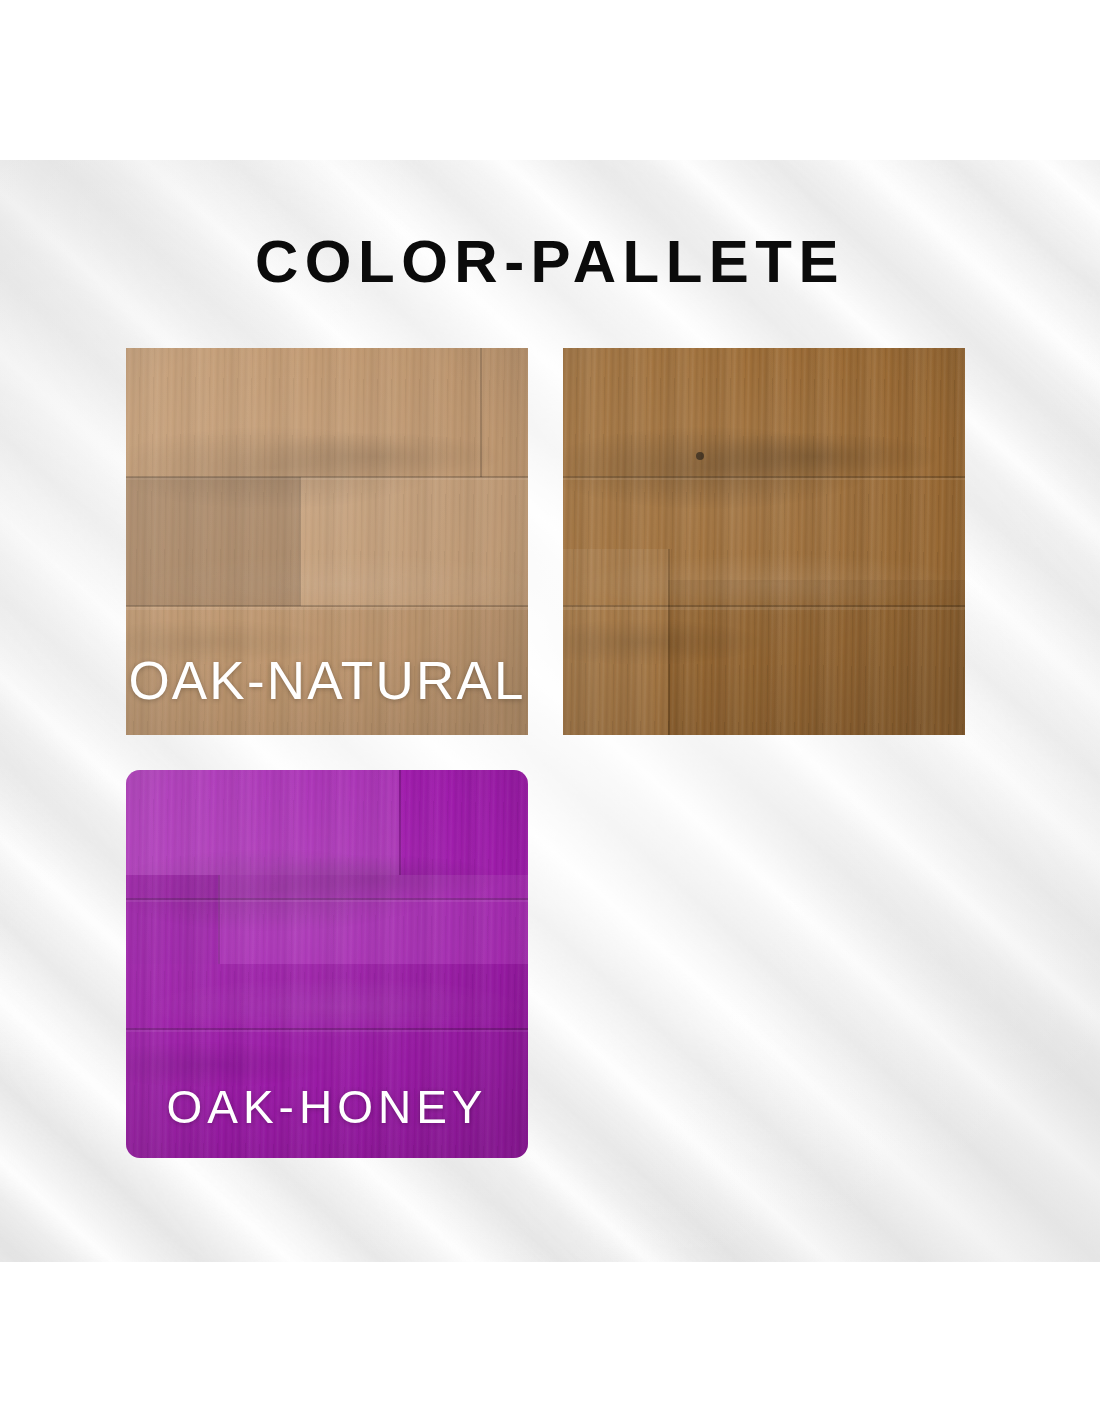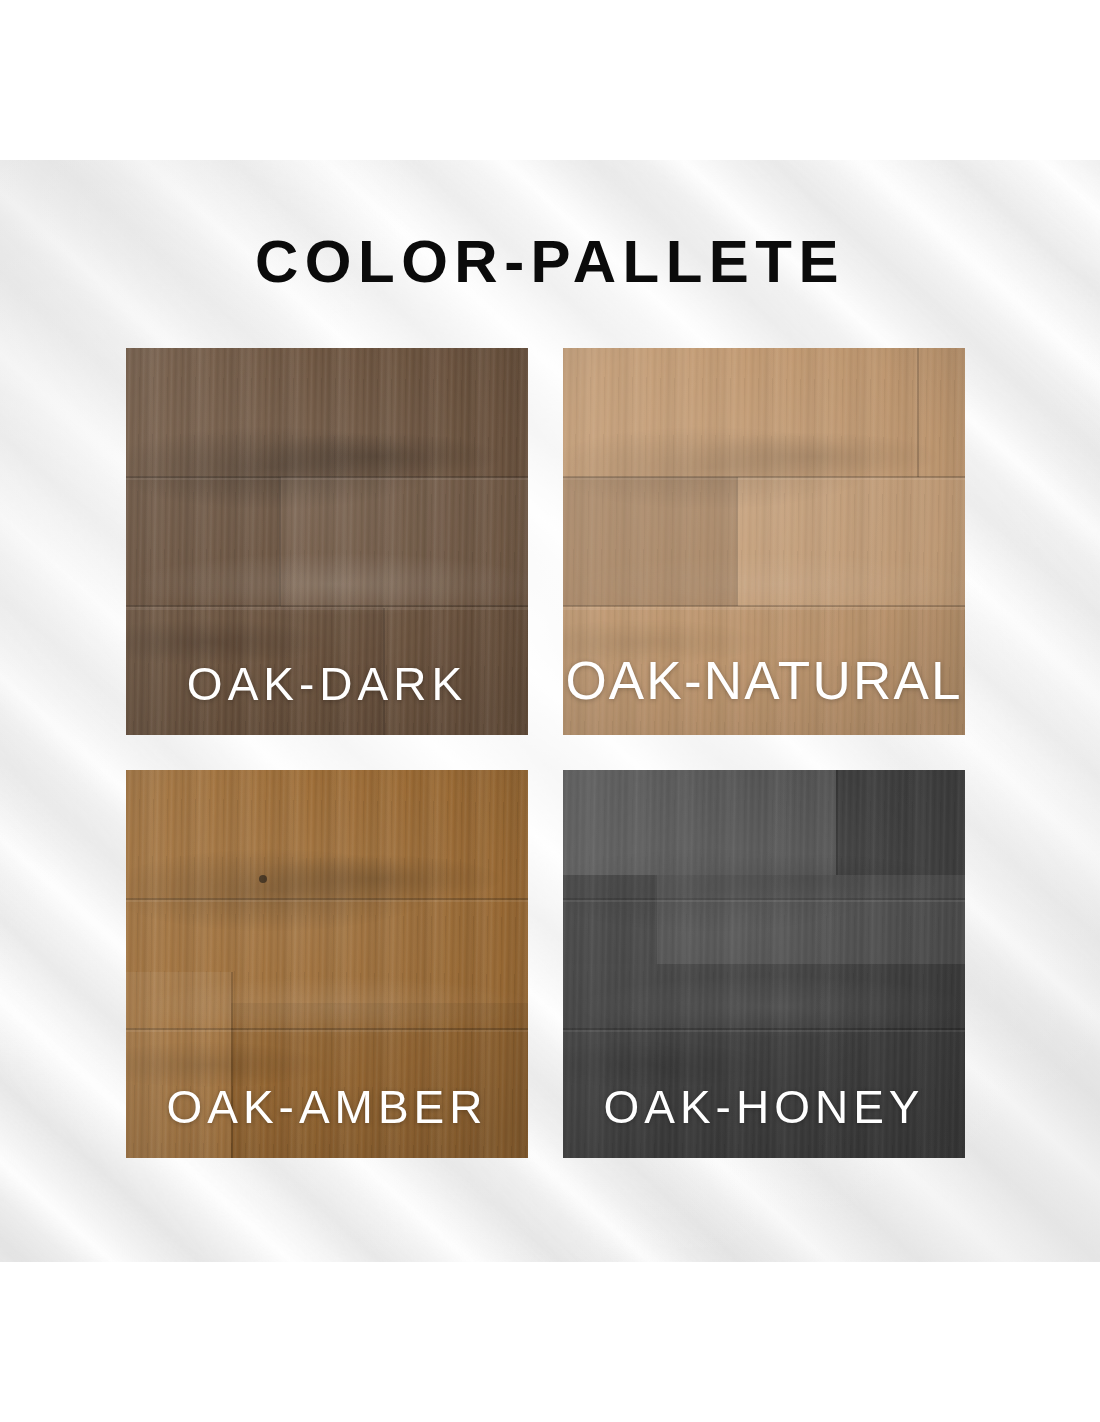--- a/index.html
+++ b/index.html
@@ -195,21 +195,21 @@
       radial-gradient(ellipse 80% 70% at 45% 38%,
         rgba(255,255,255,0.09) 0%,
         rgba(255,255,255,0.00) 62%,
         rgba(0,0,0,0.09) 100%);
   }
 
   
   .sw-dark    { background-color: #6e5540; }
   .sw-natural { background-color: #c29a72; }
   .sw-amber   { background-color: #9d6c35; }
-  .sw-honey   { background-color: #404040; }
+  .sw-honey   { background-color: #a21caf; border-radius: 14px; }
 
   .sw-dark .figure    { opacity: 1.00; }
   .sw-natural .figure { opacity: 0.55; }
   .sw-amber .figure   { opacity: 0.80; }
   .sw-honey .figure   { opacity: 0.62; }
 
   .sw-natural .grain  { opacity: 0.58; }
   .sw-honey .grain    { opacity: 0.62; }
 
   
@@ -234,32 +234,20 @@
 <body>
 
 <div id="page">
 
   <div class="backdrop"></div>
 
   <div class="title">COLOR-PALLETE</div>
 
   <div class="grid">
 
-    <div class="swatch sw-dark">
-      <div class="grain"></div>
-      <div class="figure"></div>
-      <div class="planks"></div>
-      <div class="board" style="left:0;top:33.4%;width:38%;height:33.2%;background:rgba(0,0,0,0.05);"></div>
-      <div class="board" style="left:38%;top:33.4%;width:62%;height:33.2%;background:rgba(255,255,255,0.035);"></div>
-      <div class="board" style="left:0;top:67.2%;width:64%;height:32.8%;background:rgba(0,0,0,0.03);"></div>
-      <div class="joint" style="left:38%;top:33.4%;height:33.2%;"></div>
-      <div class="joint" style="left:64%;top:67.2%;height:32.8%;"></div>
-      <div class="sheen"></div>
-      <div class="caption">OAK-DARK</div>
-    </div>
 
     <div class="swatch sw-natural">
       <div class="grain"></div>
       <div class="figure"></div>
       <div class="planks"></div>
       <div class="board" style="left:0;top:33.4%;width:43%;height:33.2%;background:rgba(80,70,60,0.22);"></div>
       <div class="board" style="left:43%;top:33.4%;width:57%;height:33.2%;background:rgba(255,255,255,0.05);"></div>
       <div class="board" style="left:0;top:67.2%;width:100%;height:32.8%;background:rgba(0,0,0,0.02);"></div>
       <div class="joint" style="left:43%;top:33.4%;height:33.2%;"></div>
       <div class="joint" style="left:88%;top:0;height:33.4%;"></div>
@@ -269,21 +257,20 @@
 
     <div class="swatch sw-amber">
       <div class="grain"></div>
       <div class="figure"></div>
       <div class="planks"></div>
       <div class="board" style="left:0;top:52%;width:26%;height:48%;background:rgba(255,255,255,0.06);"></div>
       <div class="board" style="left:26%;top:60%;width:74%;height:40%;background:rgba(0,0,0,0.06);"></div>
       <div class="joint" style="left:26%;top:52%;height:48%;"></div>
       <div class="board" style="left:33%;top:27%;width:8px;height:8px;border-radius:50%;background:rgba(0,0,0,0.55);"></div>
       <div class="sheen"></div>
-      <div class="caption">OAK-AMBER</div>
     </div>
 
     <div class="swatch sw-honey">
       <div class="grain"></div>
       <div class="figure"></div>
       <div class="planks"></div>
       <div class="board" style="left:0;top:0;width:68%;height:27%;background:rgba(255,255,255,0.10);"></div>
       <div class="board" style="left:23%;top:27%;width:77%;height:23%;background:rgba(255,255,255,0.07);"></div>
       <div class="board" style="left:0;top:27%;width:23%;height:23%;background:rgba(0,0,0,0.05);"></div>
       <div class="board" style="left:0;top:50%;width:100%;height:50%;background:rgba(0,0,0,0.045);"></div>

